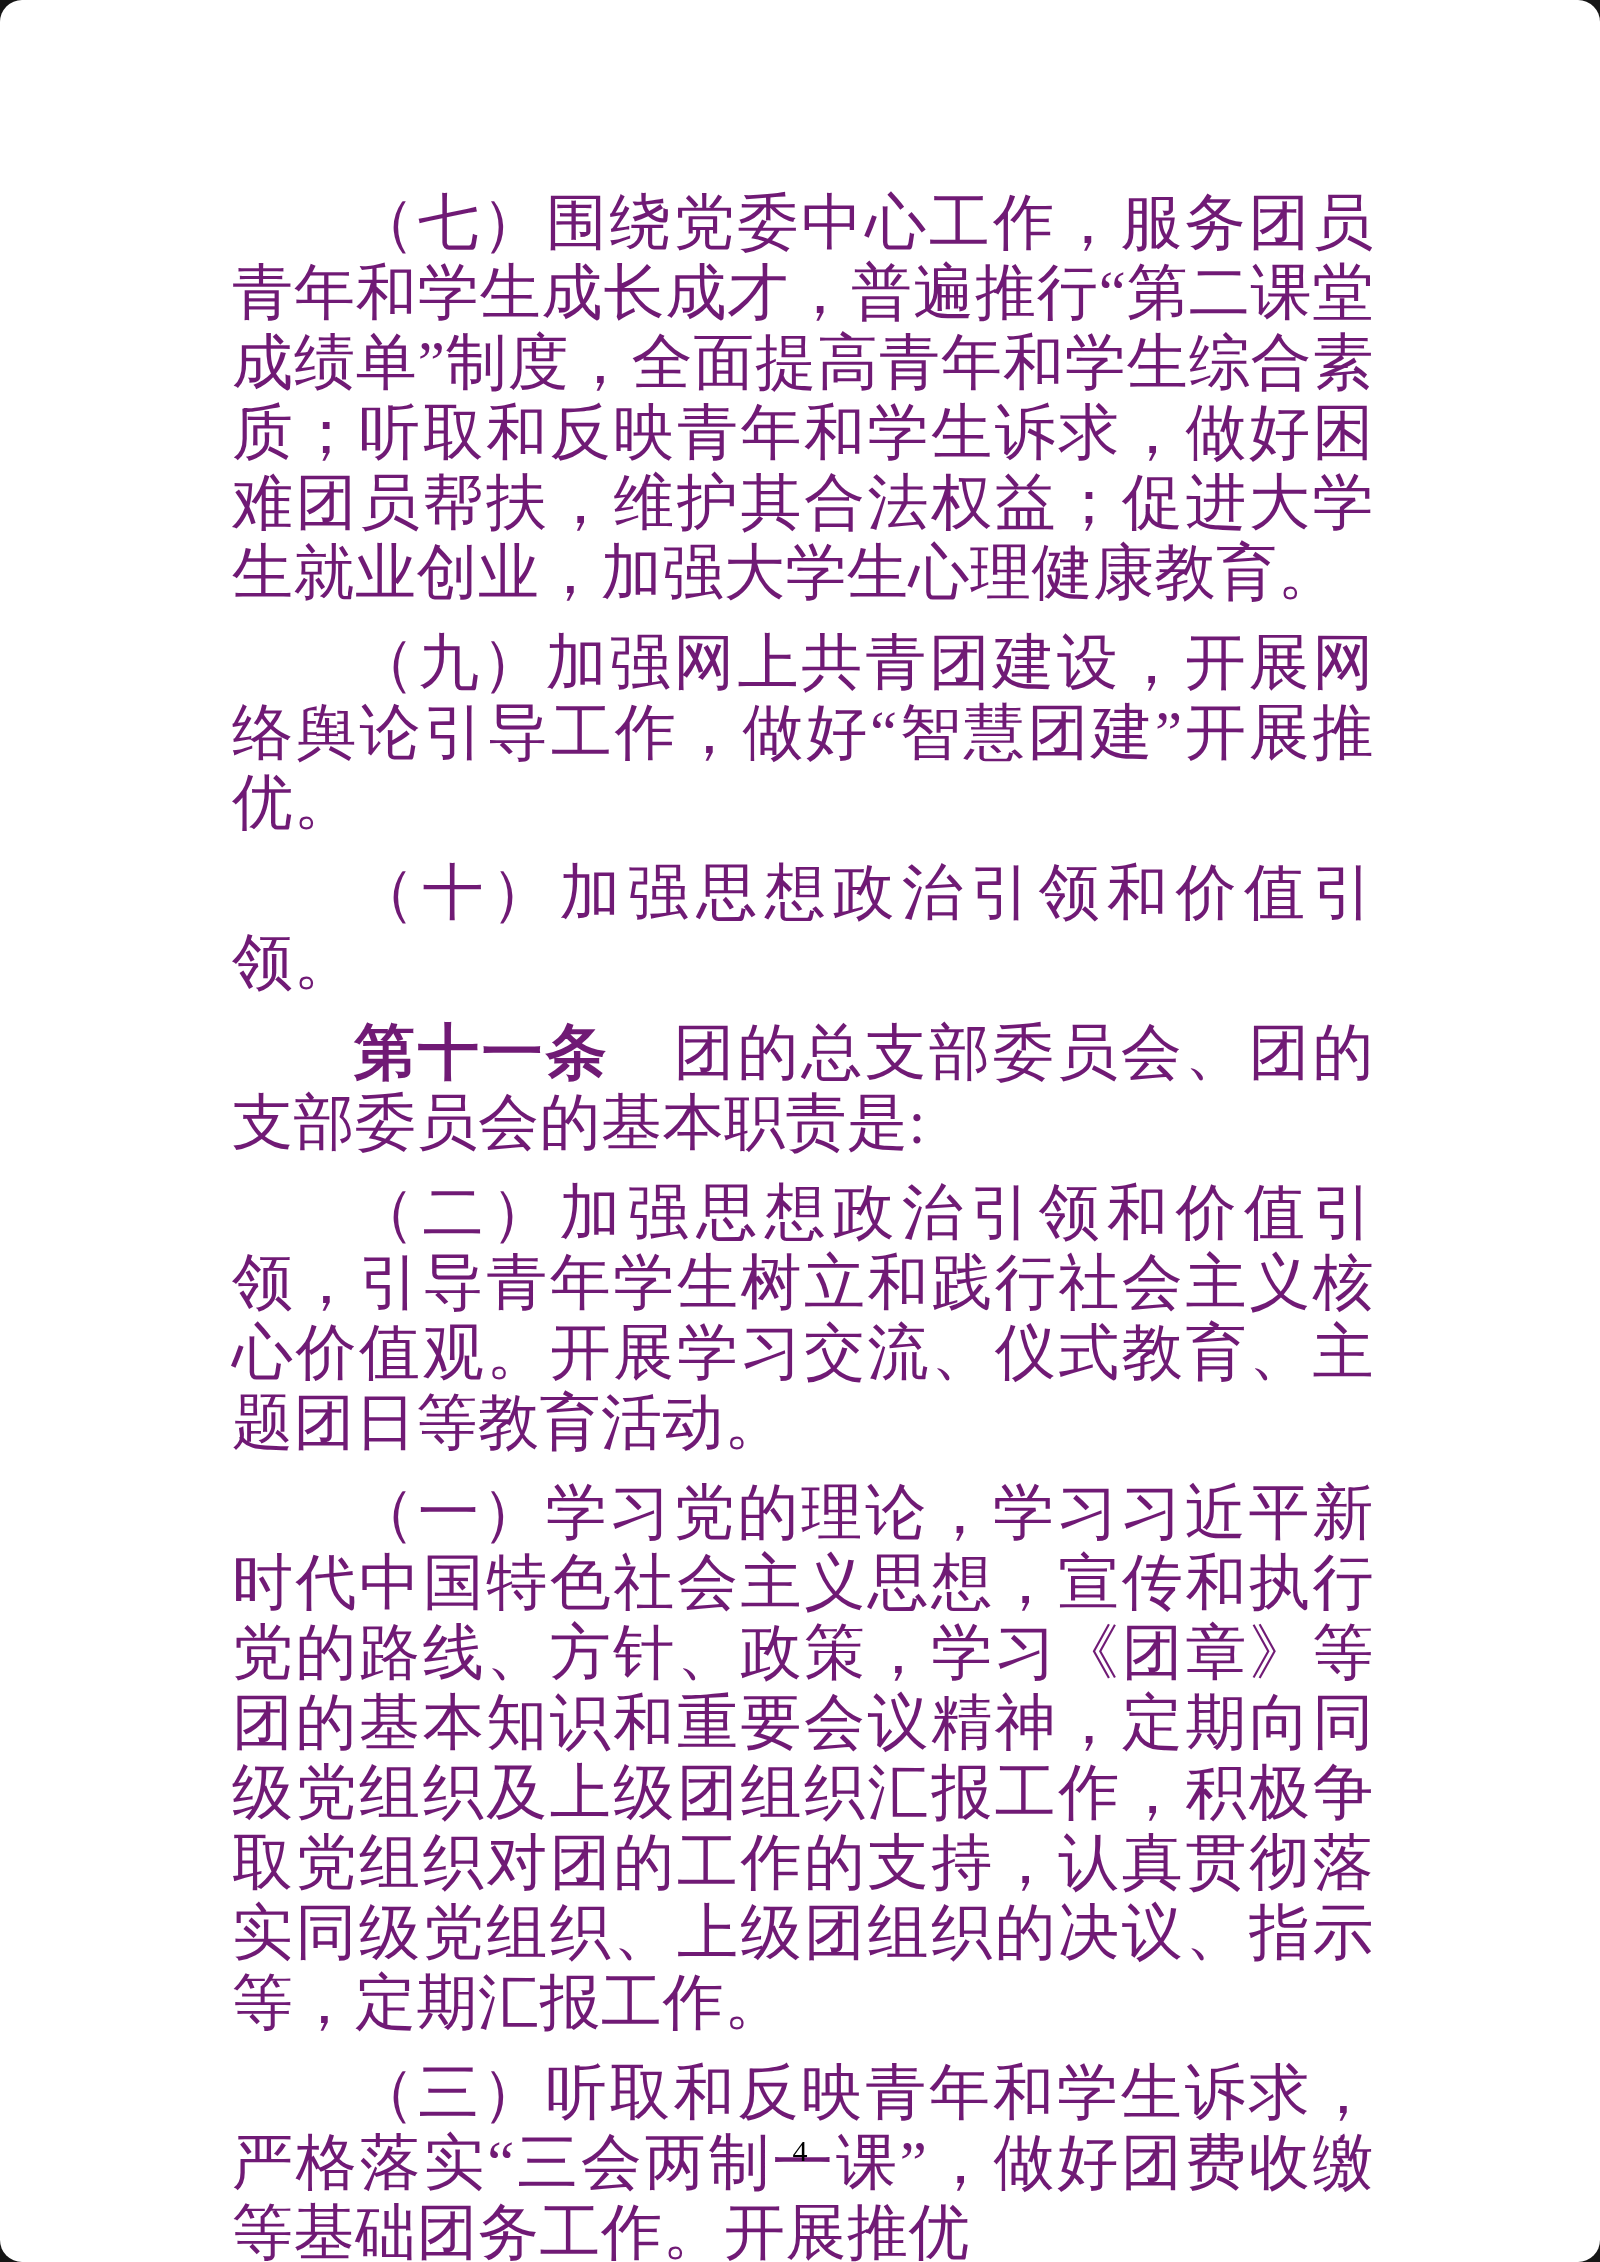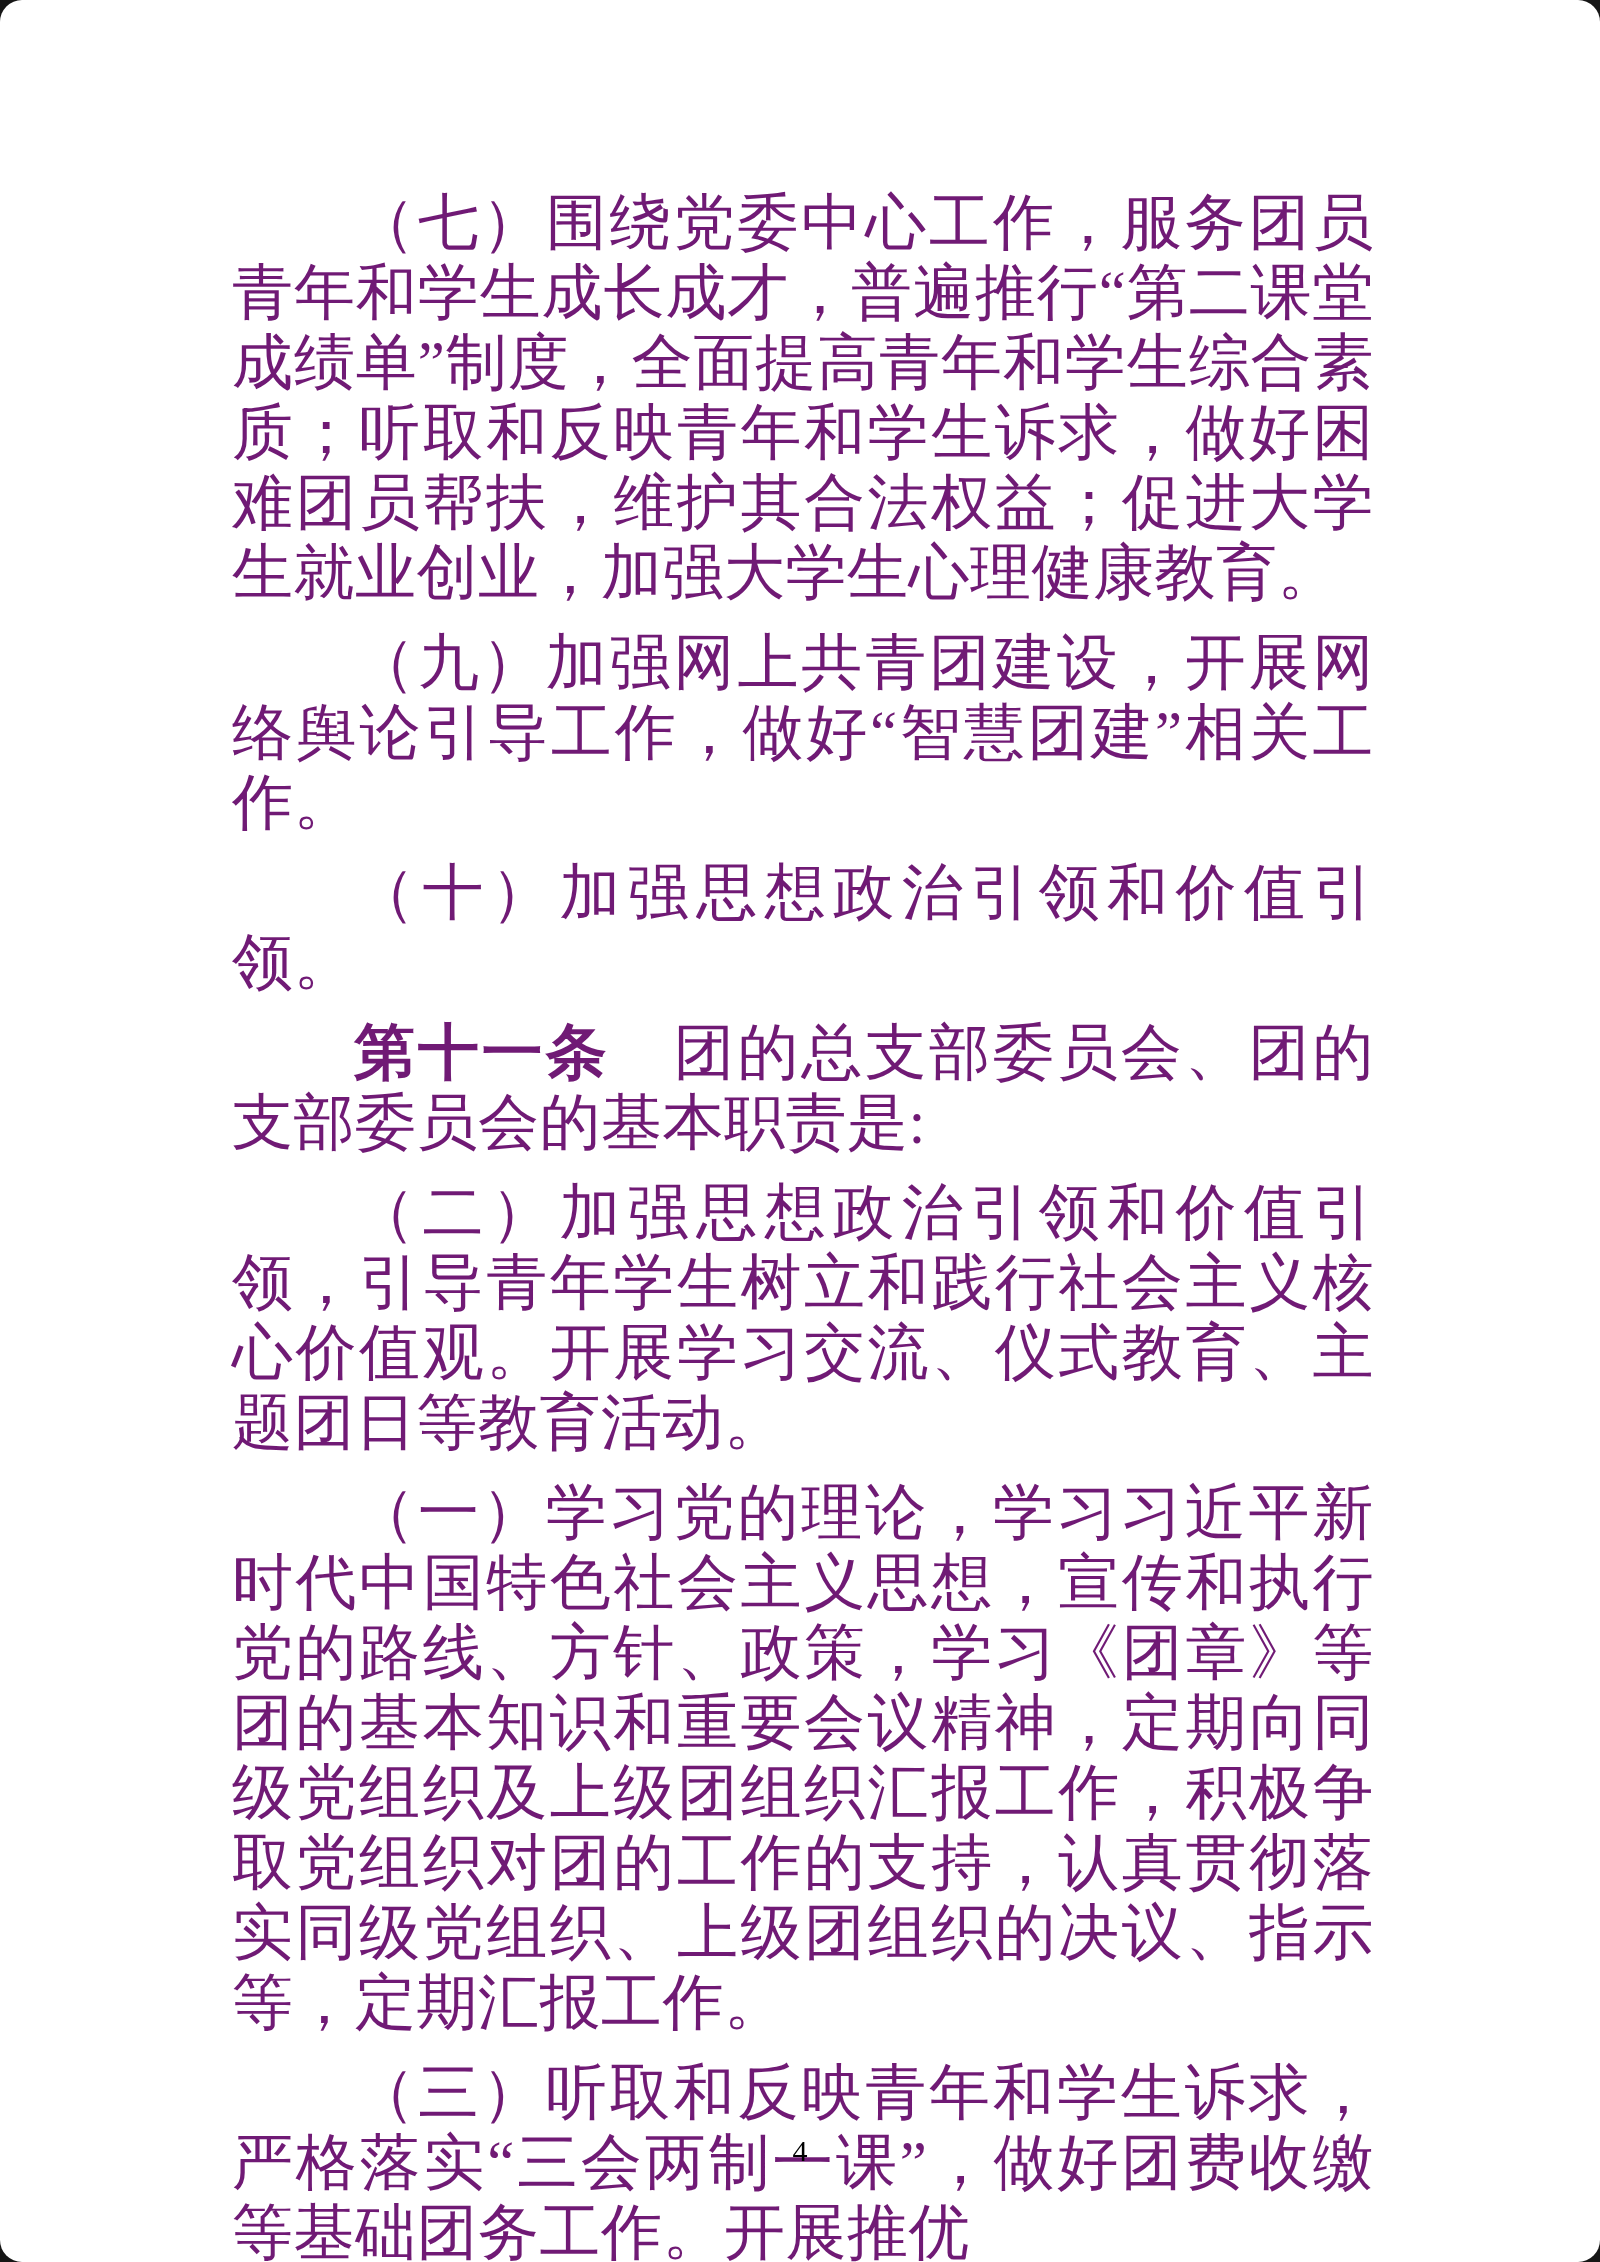--- a/index.html
+++ b/index.html
@@ -43,21 +43,21 @@
     line-height: 30px;
     color: #000000;
   }
 </style>
 </head>
 <body>
 
 <div class="page">
   <div class="doc">
     <p><span>（七）围绕党委中心工作，服务团员青年和学生成长成才，普遍推行“第二课堂成绩单”制度，全面提高青年和学生综合素质；听取和反映青年和学生诉求，做好困难团员帮扶，维护其合法权益；促进大学生就业创业，加强大学生心理健康教育。</span></p>
-    <p><span>（九）加强网上共青团建设，开展网络舆论引导工作，做好“智慧团建”相关工作。</span></p>
+    <p><span>（九）加强网上共青团建设，开展网络舆论引导工作，做好“智慧团建”开展推优。</span></p>
     <p><span>（十）加强思想政治引领和价值引领。</span></p>
     <p><strong>第十一条</strong><span>　团的总支部委员会、团的支部委员会的基本职责是:</span></p>
     <p><span>（二）加强思想政治引领和价值引领，引导青年学生树立和践行社会主义核心价值观。开展学习交流、仪式教育、主题团日等教育活动。</span></p>
     <p><span>（一）学习党的理论，学习习近平新时代中国特色社会主义思想，宣传和执行党的路线、方针、政策，学习《团章》等团的基本知识和重要会议精神，定期向同级党组织及上级团组织汇报工作，积极争取党组织对团的工作的支持，认真贯彻落实同级党组织、上级团组织的决议、指示等，定期汇报工作。</span></p>
     <p><span>（三）听取和反映青年和学生诉求，严格落实“三会两制一课”，做好团费收缴等基础团务工作。开展推优</span></p>
   </div>
   <div class="page-number">4</div>
 </div>
 
 </body></html>

